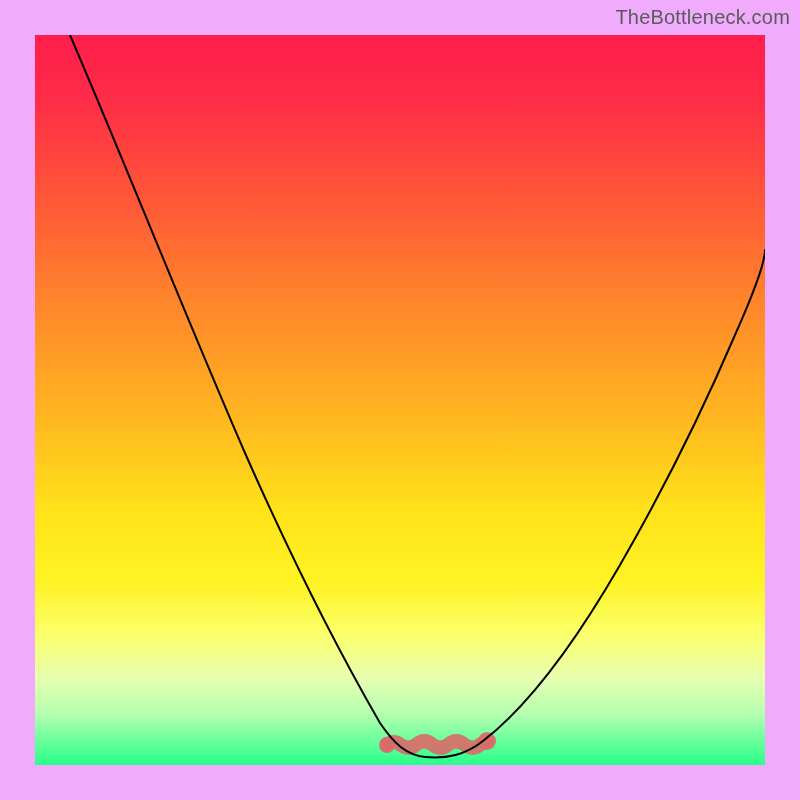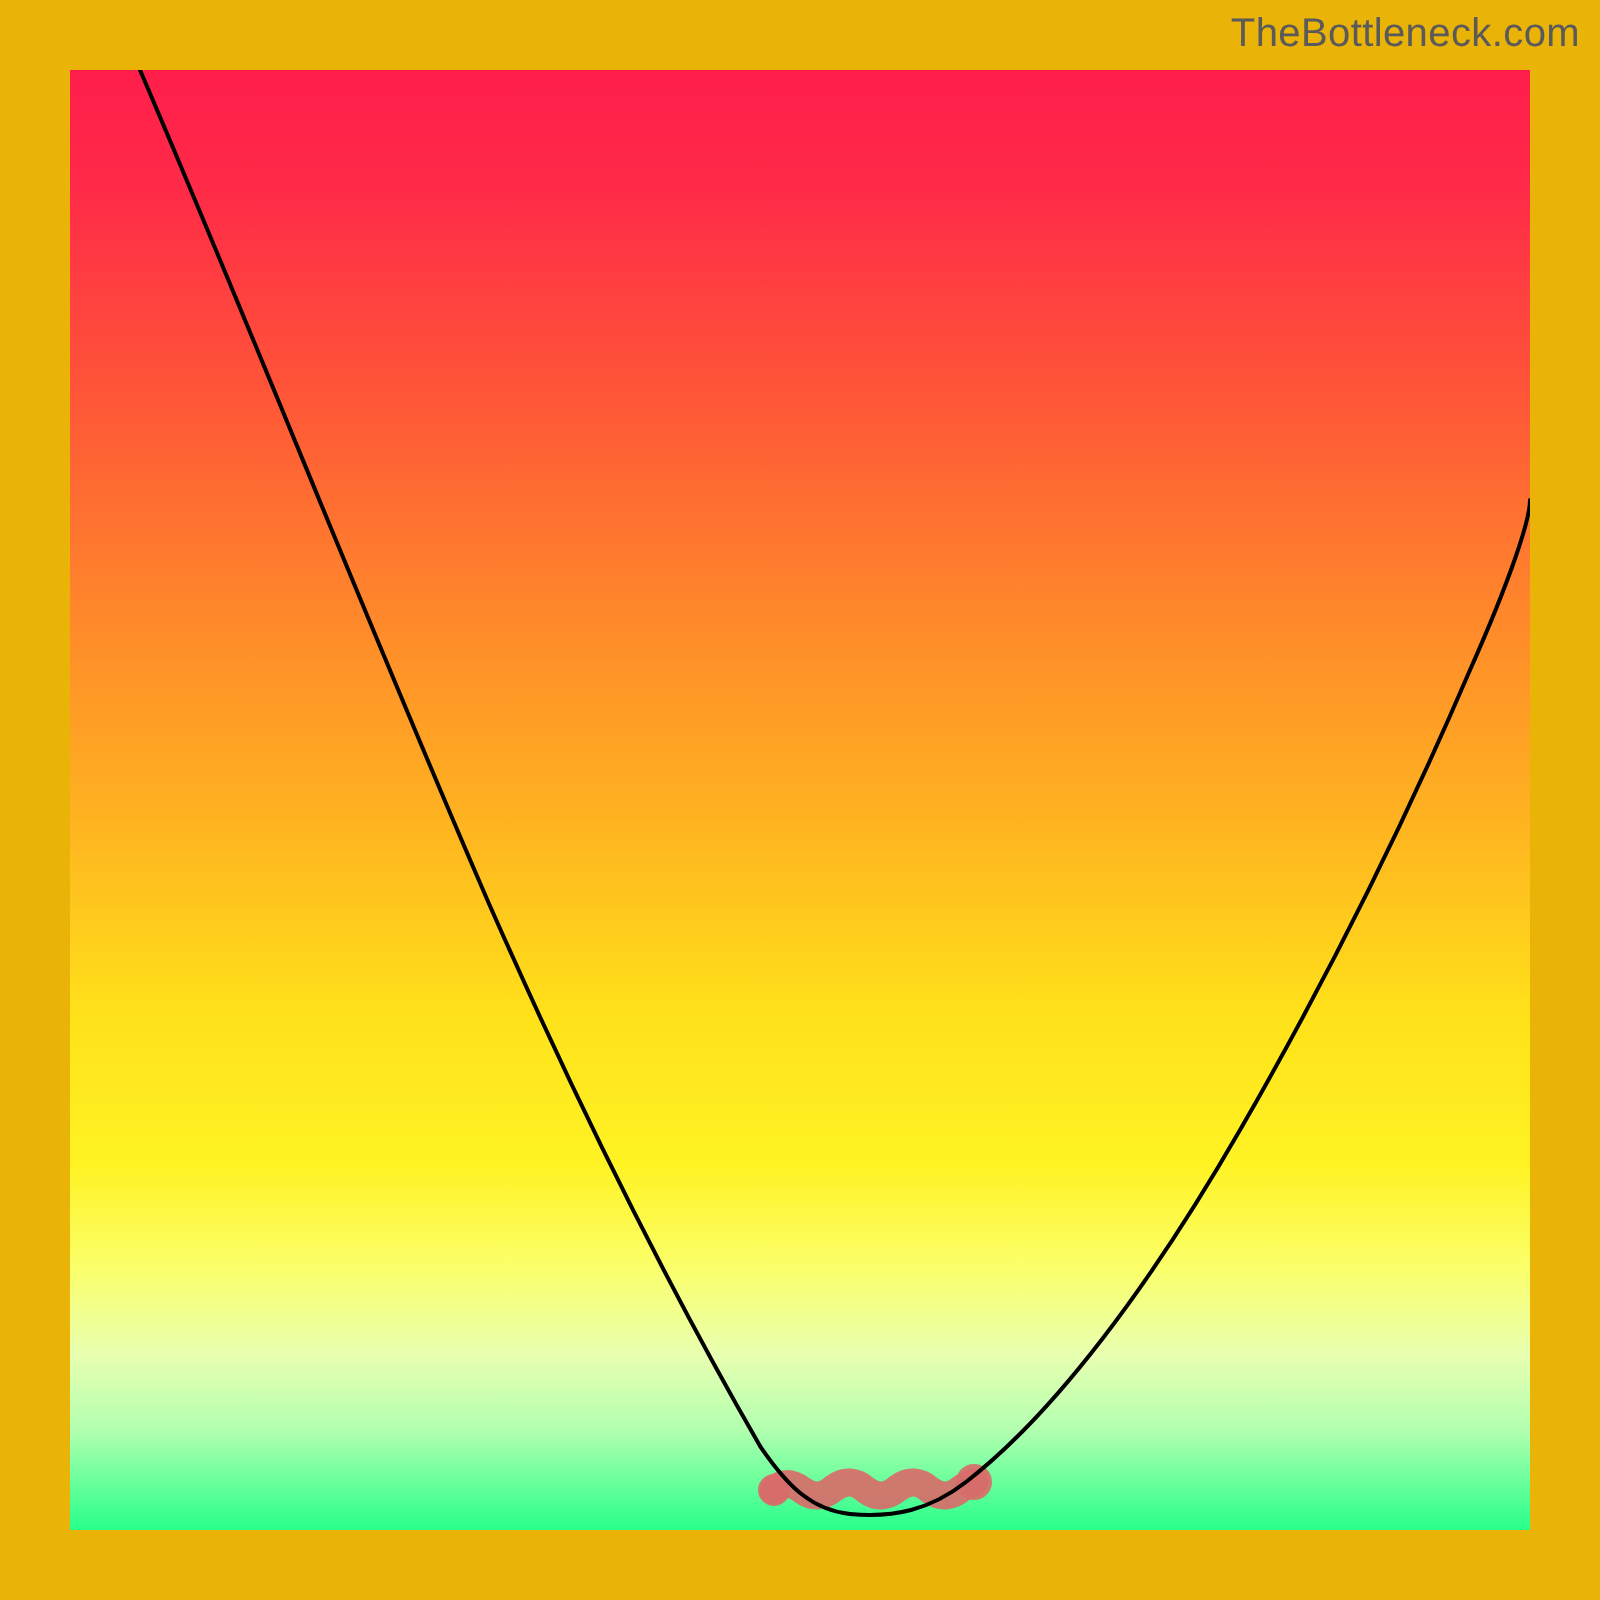--- a/index.html
+++ b/index.html
@@ -8,21 +8,21 @@
     width: 800px;
     height: 800px;
     overflow: hidden;
     background: #000;
     font-family: Arial, Helvetica, sans-serif;
   }
   .frame {
     position: relative;
     width: 800px;
     height: 800px;
-    background: #eab308;
+    background: #f0abfc;
   }
   .watermark {
     position: absolute;
     top: 6px;
     right: 10px;
     color: #5a5a5a;
     font-size: 20px;
     font-weight: 400;
     letter-spacing: 0.2px;
     z-index: 3;

